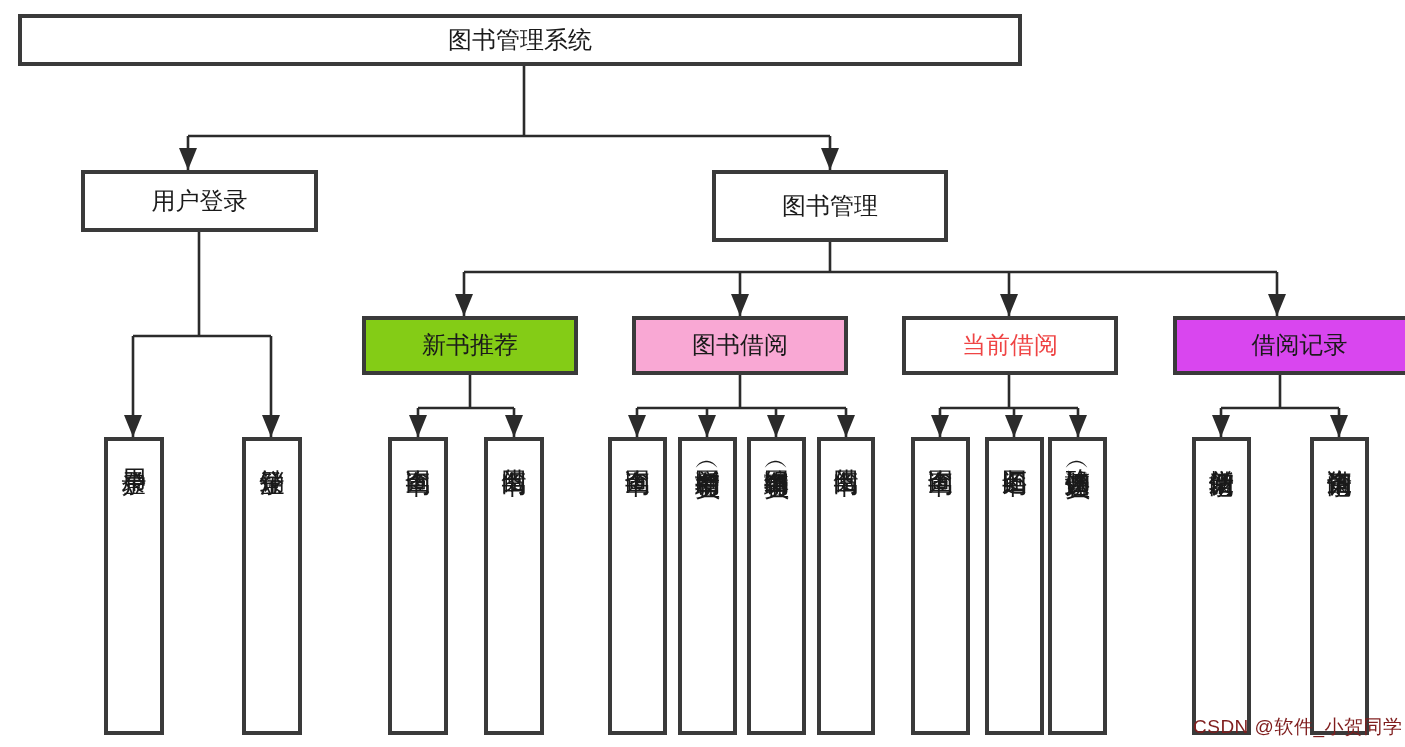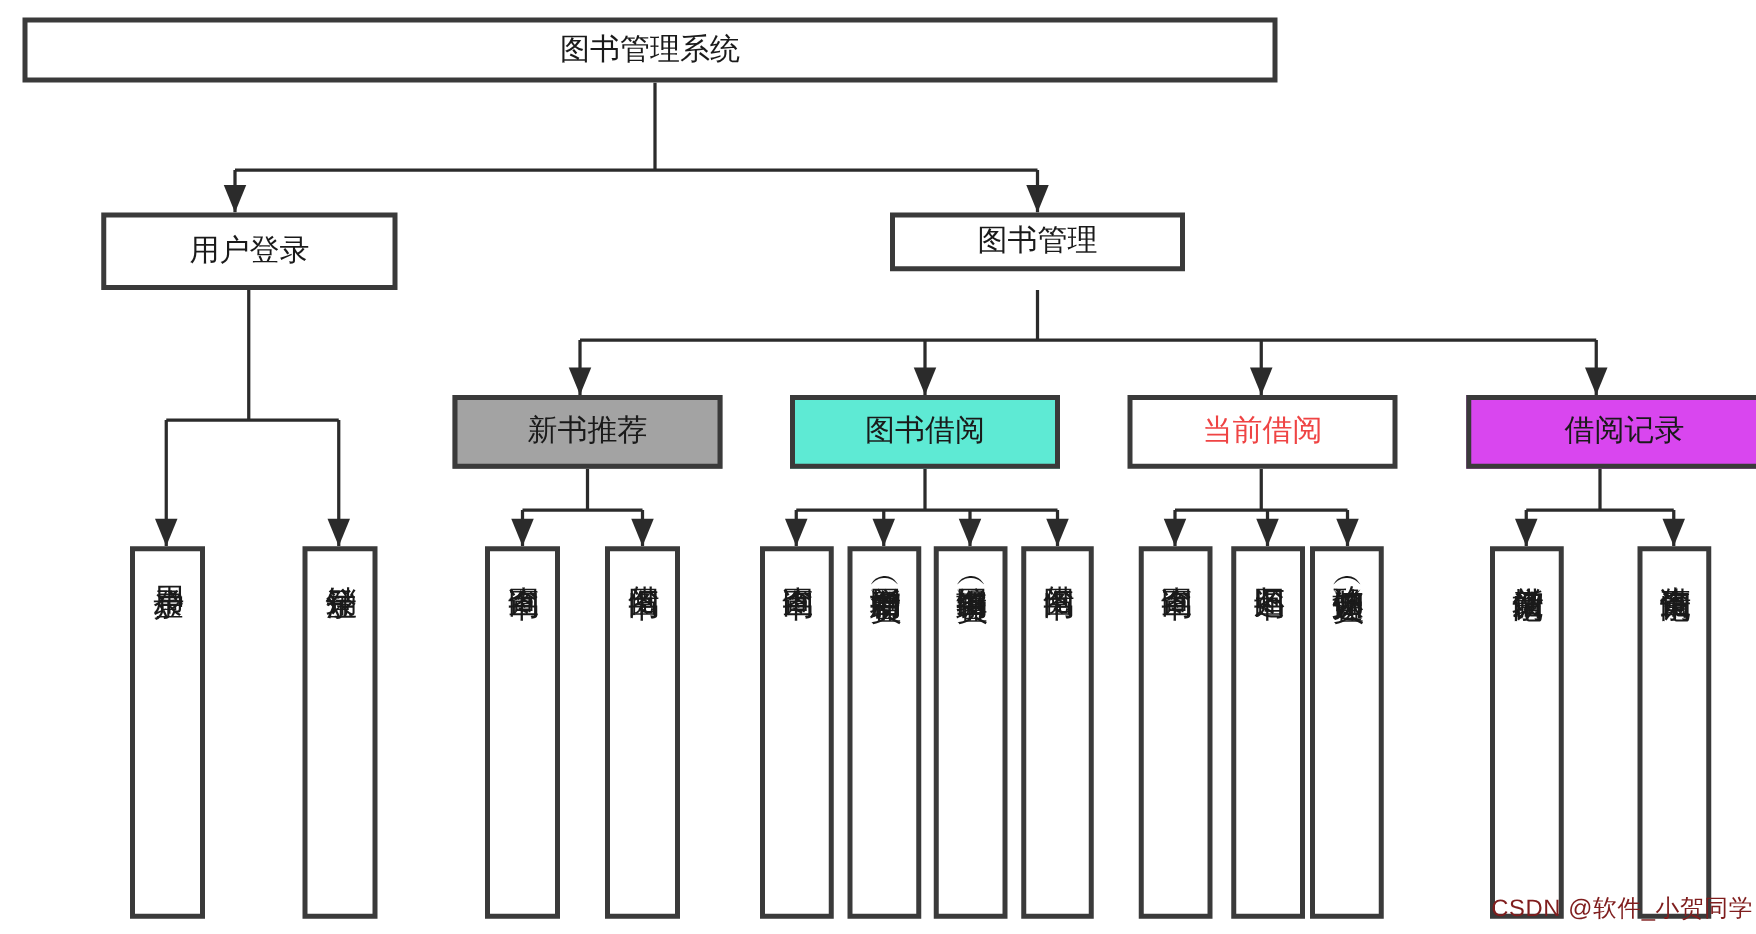--- a/index.html
+++ b/index.html
@@ -126,27 +126,27 @@
         <path d="M 1330 415 L 1348 415 L 1339 437 Z" fill="#2b2b2b"></path>
       </g>
   </svg>
   <div id="nodes-layer">
       <div class="node horiz" style="left: 18px; top: 14px; width: 1004px; height: 52px; background: rgb(255, 255, 255); border-color: rgb(58, 58, 58);">
         <span class="node-label" style="color: rgb(26, 26, 26);">图书管理系统</span>
       </div>
       <div class="node horiz" style="left: 81px; top: 170px; width: 237px; height: 62px; background: rgb(255, 255, 255); border-color: rgb(58, 58, 58);">
         <span class="node-label" style="color: rgb(26, 26, 26);">用户登录</span>
       </div>
-      <div class="node horiz" style="left: 712px; top: 170px; width: 236px; height: 47px; background: rgb(255, 255, 255); border-color: rgb(58, 58, 58);">
+      <div class="node horiz" style="left: 712px; top: 170px; width: 236px; height: 72px; background: rgb(255, 255, 255); border-color: rgb(58, 58, 58);">
         <span class="node-label" style="color: rgb(26, 26, 26);">图书管理</span>
       </div>
-      <div class="node horiz" style="left: 362px; top: 316px; width: 216px; height: 59px; background: #a3a3a3; border-color: rgb(58, 58, 58);">
+      <div class="node horiz" style="left: 362px; top: 316px; width: 216px; height: 59px; background: #84cc16; border-color: rgb(58, 58, 58);">
         <span class="node-label" style="color: rgb(26, 26, 26);">新书推荐</span>
       </div>
-      <div class="node horiz" style="left: 632px; top: 316px; width: 216px; height: 59px; background: #5eead4; border-color: rgb(58, 58, 58);">
+      <div class="node horiz" style="left: 632px; top: 316px; width: 216px; height: 59px; background: #f9a8d4; border-color: rgb(58, 58, 58);">
         <span class="node-label" style="color: rgb(26, 26, 26);">图书借阅</span>
       </div>
       <div class="node horiz" style="left: 902px; top: 316px; width: 216px; height: 59px; background: rgb(255, 255, 255); border-color: rgb(58, 58, 58);">
         <span class="node-label" style="color: #ef4444;">当前借阅</span>
       </div>
       <div class="node horiz" style="left: 1173px; top: 316px; width: 253px; height: 59px; background: #d946ef; border-color: rgb(58, 58, 58);">
         <span class="node-label" style="color: rgb(26, 26, 26);">借阅记录</span>
       </div>
       <div class="node vert" style="left: 104px; top: 437px; width: 60px; height: 298px; background: rgb(255, 255, 255); border-color: rgb(58, 58, 58);">
         <span class="node-label" style="color: rgb(26, 26, 26);">用户登录</span>

